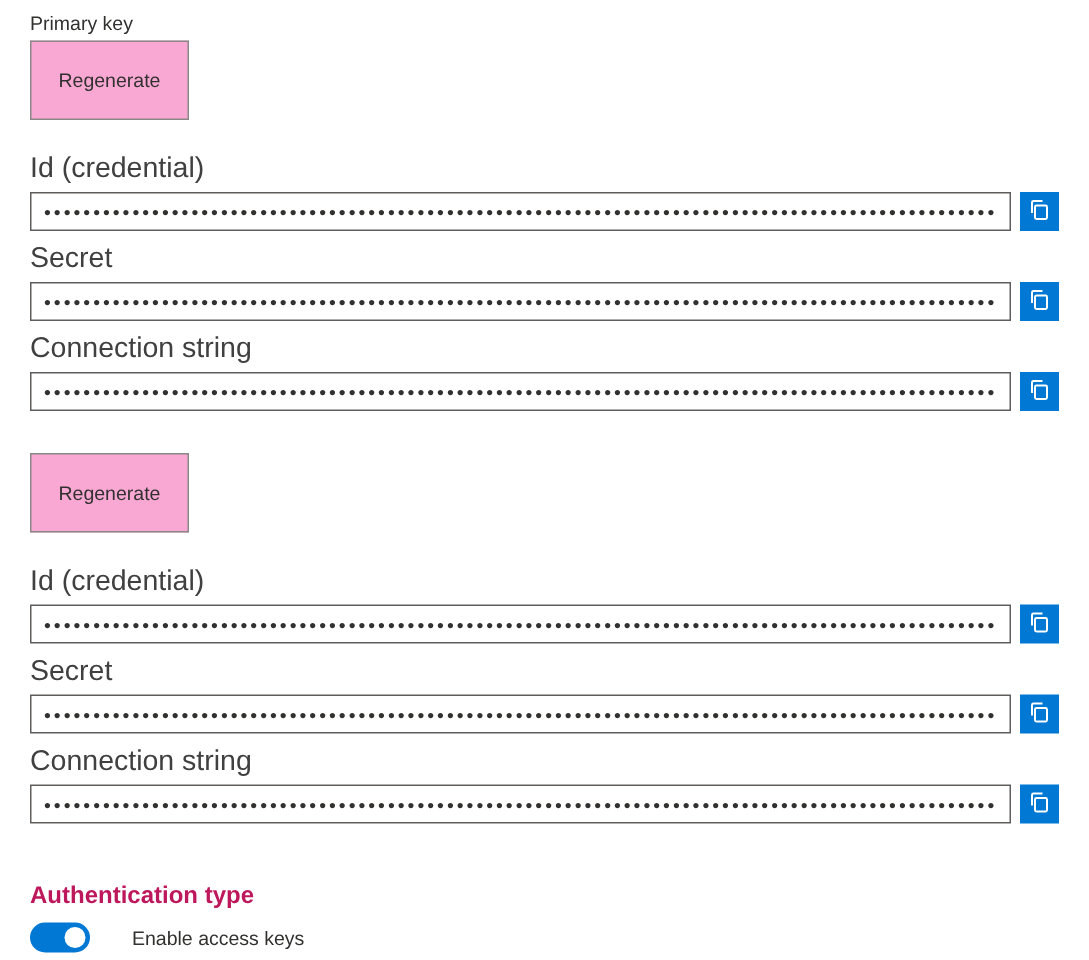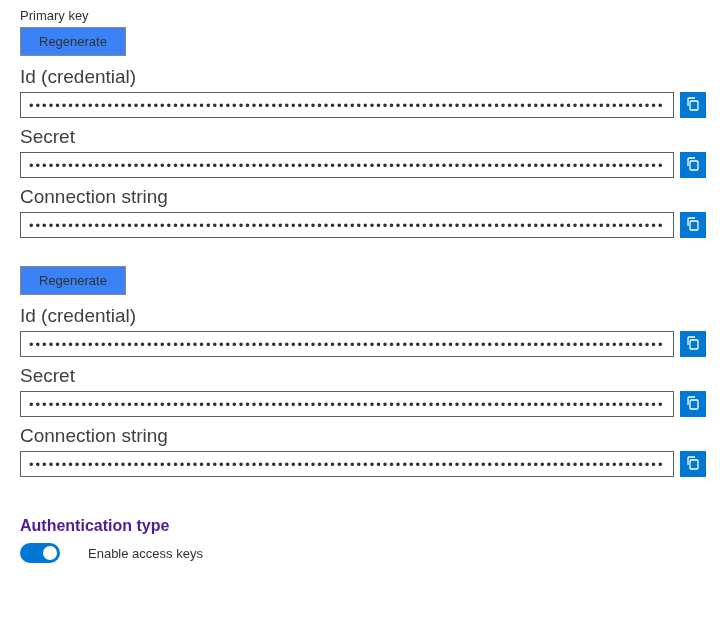--- a/index.html
+++ b/index.html
@@ -15,27 +15,27 @@
       padding: 8px 20px 20px 20px;
       width: 726px;
     }
     .section-label {
       font-size: 13px;
       color: #323130;
       margin-bottom: 4px;
       display: block;
     }
     .regenerate-btn {
-      background: #3b82f6;
+      background: #f9a8d4;
       border: 1px solid #8a8886;
-      padding: 6px 18px;
+      padding: 18px 18px;
       font-size: 13px;
       color: #323130;
       cursor: pointer;
-      margin-bottom: 4px;
+      margin-bottom: 16px;
       font-family: inherit;
     }
     .field-label {
       font-size: 19px;
       color: #404040;
       margin-bottom: 4px;
       margin-top: 6px;
       display: block;
     }
     .field-row {
@@ -72,21 +72,21 @@
     }
     .key-section {
       margin-bottom: 28px;
     }
     .auth-section {
       margin-top: 40px;
     }
     .auth-heading {
       font-size: 16px;
       font-weight: 600;
-      color: #4c1d95;
+      color: #be185d;
       margin-bottom: 8px;
     }
     .auth-description {
       font-size: 13px;
       color: #323130;
       line-height: 1.5;
       margin-bottom: 20px;
     }
     .toggle-row {
       display: flex;

